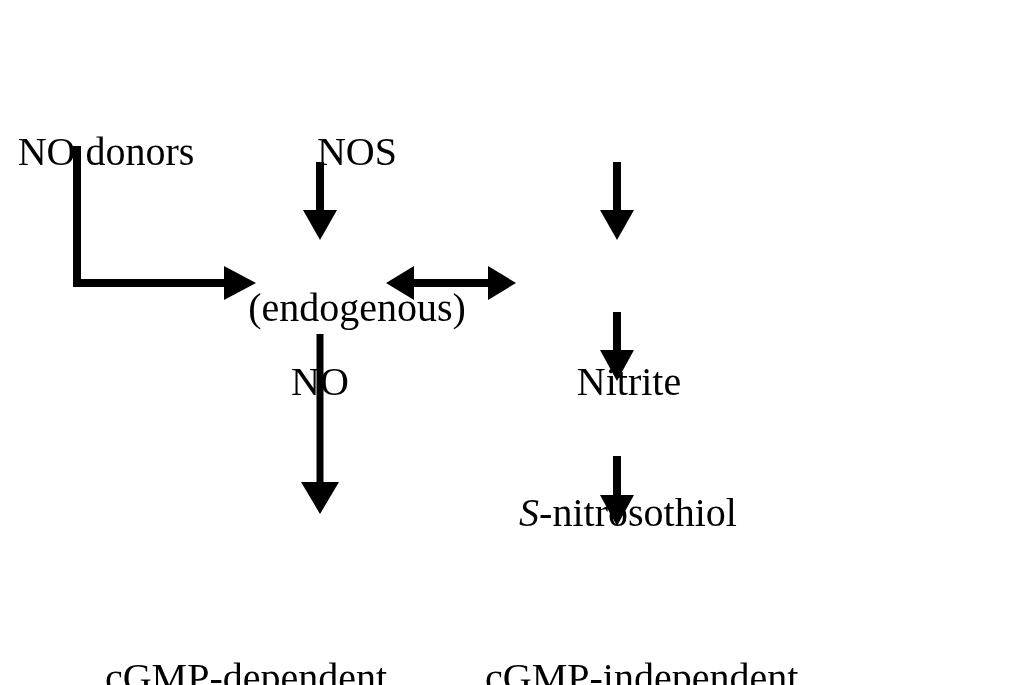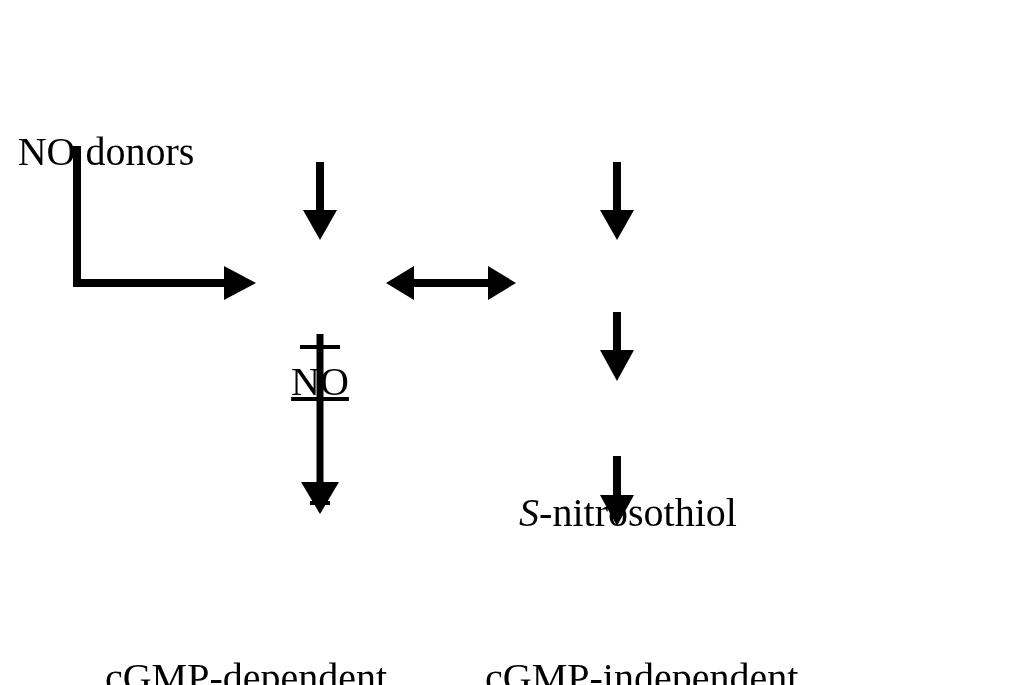--- a/index.html
+++ b/index.html
@@ -28,21 +28,21 @@
     display: block;
     white-space: pre;
   }
   .center { text-align: center; }
   .left { text-align: left; }
 
   
   #node-no-donors   { left: 0px;   top: 22px;  width: 212px; }
   #node-nos         { left: 232px; top: 22px;  width: 250px; }
   #node-nitrate     { left: 528px; top: 22px;  width: 224px; }
-  #node-no          { left: 252px; top: 252px; width: 136px; text-decoration: underline; }
+  #node-no          { left: 252px; top: 252px; width: 136px; }
   #node-nitrite     { left: 552px; top: 252px; width: 154px; }
   #node-snitroso    { left: 492px; top: 383px; width: 272px; }
   #node-cgmp-dep    { left: 44px;  top: 548px; width: 404px; }
   #node-cgmp-indep  { left: 485px; top: 548px; width: 540px; text-align: left; }
 
   .italic-s { font-style: italic; }
 
   #arrows {
     position: absolute;
     left: 0;
@@ -93,26 +93,33 @@
     <g>
       <line x1="617" y1="456" x2="617" y2="497" stroke="#000" stroke-width="8"></line>
       <polygon points="600,495 634,495 617,526" fill="#000"></polygon>
     </g>
   </svg>
 
   <div class="node center" id="node-no-donors">
     <span class="line">NO donors</span>
   </div>
 
+  <div class="node center" id="node-nos">
+    <span class="line">NOS</span>
+    <span class="line">(endogenous)</span>
+  </div>
 
 
   <div class="node center" id="node-no">
     <span class="line">NO</span>
   </div>
 
+  <div class="node center" id="node-nitrite">
+    <span class="line">Nitrite</span>
+  </div>
 
   <div class="node center" id="node-snitroso">
     <span class="line"><span class="italic-s">S</span><span>-nitrosothiol</span></span>
   </div>
 
   <div class="node center" id="node-cgmp-dep">
     <span class="line">cGMP-dependent</span>
     
   </div>
 

